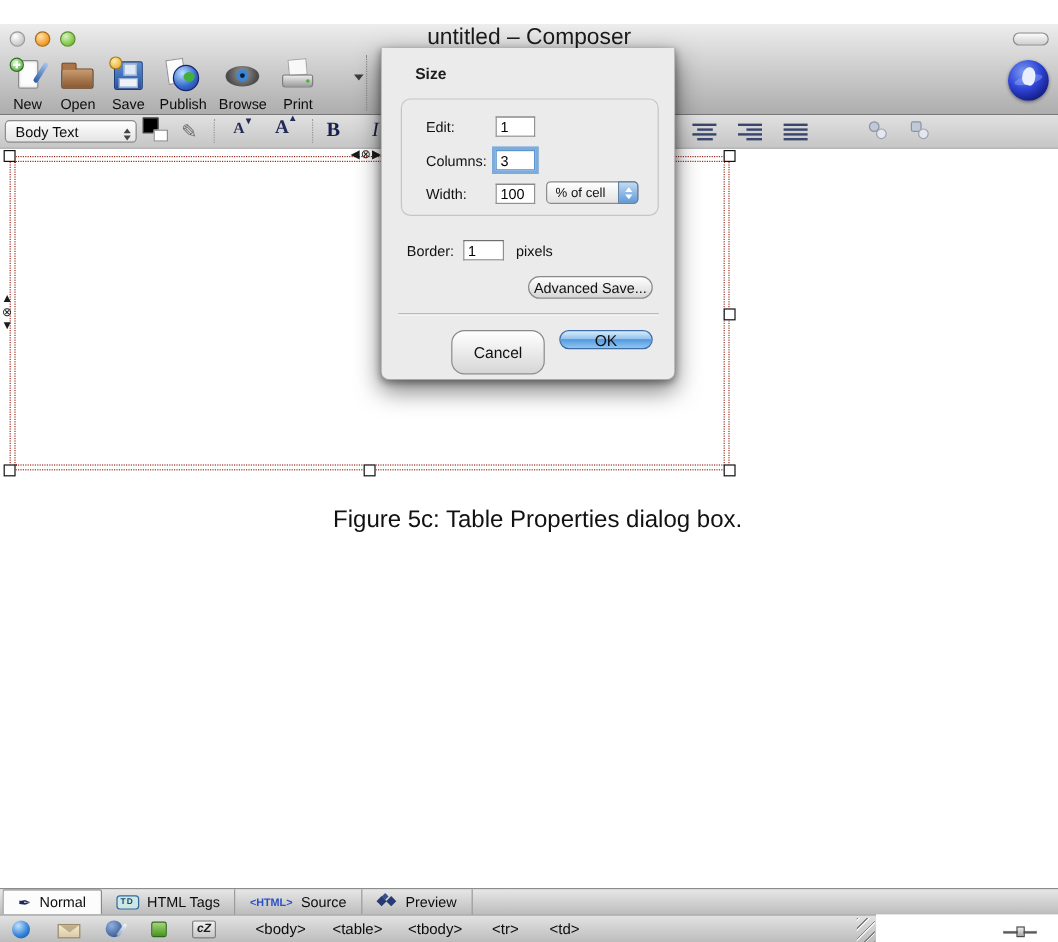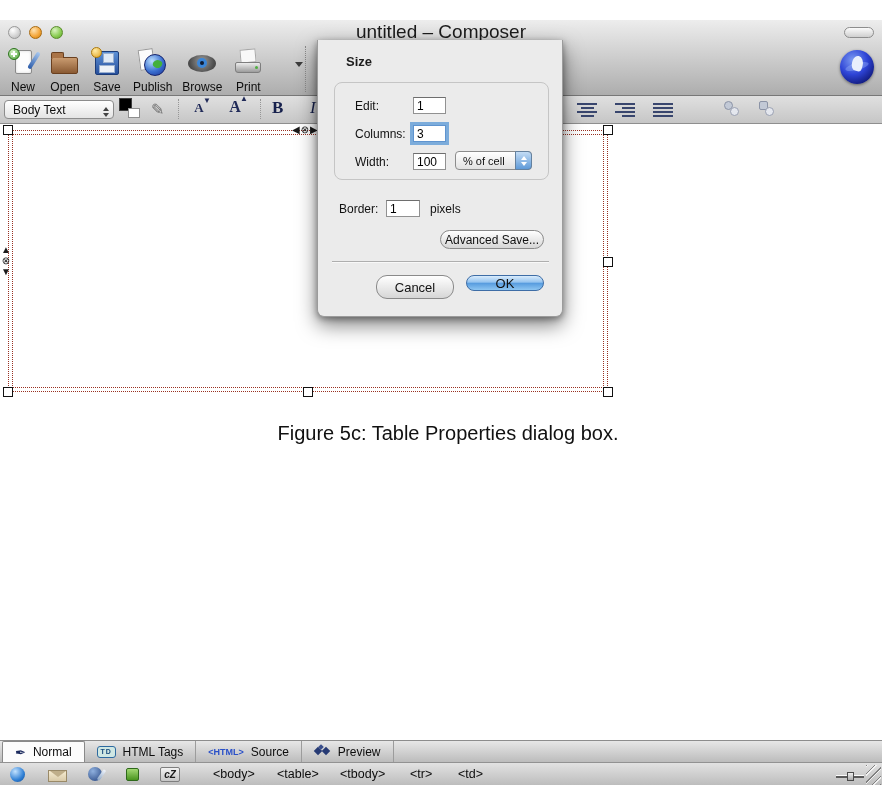--- a/index.html
+++ b/index.html
@@ -120,40 +120,40 @@
   .unitpopup{position:absolute;left:137px;top:111px;width:77px;height:19px;border:1px solid #8c8c8c;border-radius:4px;
              background:linear-gradient(#ffffff,#e2e2e2);font-size:11px;display:flex;align-items:center;padding-left:7px;}
   .unitpopup .seg{position:absolute;right:-1px;top:-1px;width:17px;height:19px;border:1px solid #64819f;border-radius:0 4px 4px 0;
              background:linear-gradient(#c3dcf5,#5f9ad8);display:flex;flex-direction:column;align-items:center;justify-content:center;}
   .unitpopup .seg .tri-up{border-bottom-color:#fff;}
   .unitpopup .seg .tri-dn{border-top-color:#fff;}
   .pillbtn{position:absolute;border:1px solid #8a8a8a;border-radius:11px;background:linear-gradient(#ffffff,#d6d6d6);
            font-size:12px;color:#111;display:flex;align-items:center;justify-content:center;font-family:"Liberation Sans",sans-serif;}
   .btn-adv{left:122px;top:190px;width:104px;height:19px;border-radius:10px;}
   .sh-sep{position:absolute;left:14px;top:221px;width:217px;border-top:1px solid #aeaeae;border-bottom:1px solid #f8f8f8;}
-  .btn-cancel{left:58px;top:235px;width:78px;height:24px;font-size:13px;}
+  .btn-cancel{left:58px;top:235px;width:78px;height:37px;font-size:13px;}
   .btn-ok{left:148px;top:235px;width:78px;height:16px;font-size:13px;border:1px solid #3e6da6;
           background:linear-gradient(#d9ecfc 0%,#94c3ef 45%,#559ade 50%,#8ec6f2 100%);}
 
   
   .modebar{position:absolute;left:0;top:740px;width:882px;height:22px;border-top:1px solid #8d8d8d;
            background:linear-gradient(#e7e7e7,#bcbcbc);display:flex;}
   .tab{display:flex;align-items:center;gap:7px;padding:0 12px;border-right:1px solid #9c9c9c;font-size:12px;color:#0d0d0d;}
   .tab.active{background:#fcfcfc;border:1px solid #898989;border-bottom:none;margin-left:2px;border-radius:2px 2px 0 0;}
   .pen-glyph{font-size:13px;color:#1c2a5e;}
   .tdbox{width:19px;height:12px;border:1px solid #2d6aa0;border-radius:3px;background:#cfe7e3;
          font-size:7px;font-weight:bold;color:#15497c;display:flex;align-items:center;justify-content:center;letter-spacing:1px;}
   .srctag{font-size:9px;font-weight:bold;color:#2a50c8;letter-spacing:0px;}
   .pvicon{position:relative;width:17px;height:13px;}
   .pvicon .d{position:absolute;width:6px;height:6px;background:#263a74;transform:rotate(45deg);top:3px;}
   .pvicon .d.d1{left:1px;} .pvicon .d.d2{left:9px;}
   .pvicon .d.d3{left:5px;top:0px;width:4px;height:4px;background:#3a4f8c;}
 
   
-  .statusbar{position:absolute;left:0;top:762px;width:882px;height:23px;border-top:1px solid #929292;
+  .statusbar{position:absolute;left:0;top:762px;width:730px;height:23px;border-top:1px solid #929292;
              background:linear-gradient(#e2e2e2,#bdbdbd);}
   .si{position:absolute;}
   .si-nav{left:10px;top:4px;width:15px;height:15px;border-radius:50%;
           background:radial-gradient(circle at 35% 30%,#c2e2ff,#2f7fd4 60%,#12488e);}
   .si-mail{left:48px;top:7px;width:19px;height:12px;background:linear-gradient(#f6ecd2,#d9caa8);border:1px solid #9a8a68;}
   .si-mail::after{content:"";position:absolute;left:1px;top:0;width:0;height:0;
           border-left:8px solid transparent;border-right:8px solid transparent;border-top:6px solid #bfae8a;}
   .si-comp{left:88px;top:4px;width:14px;height:14px;border-radius:50%;
            background:radial-gradient(circle at 35% 30%,#8fb0de,#21407c);}
   .si-comp::after{content:"";position:absolute;right:-1px;top:2px;width:3px;height:12px;border-radius:1px;

